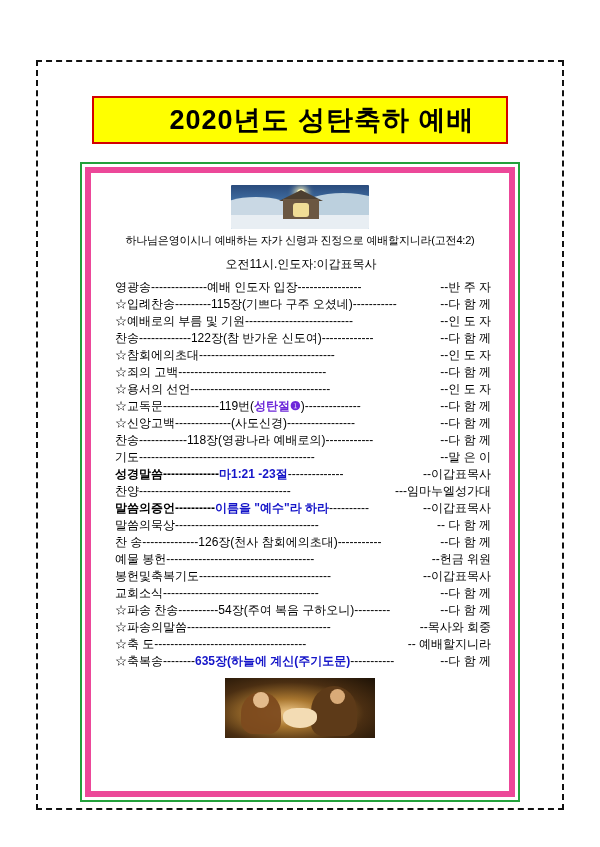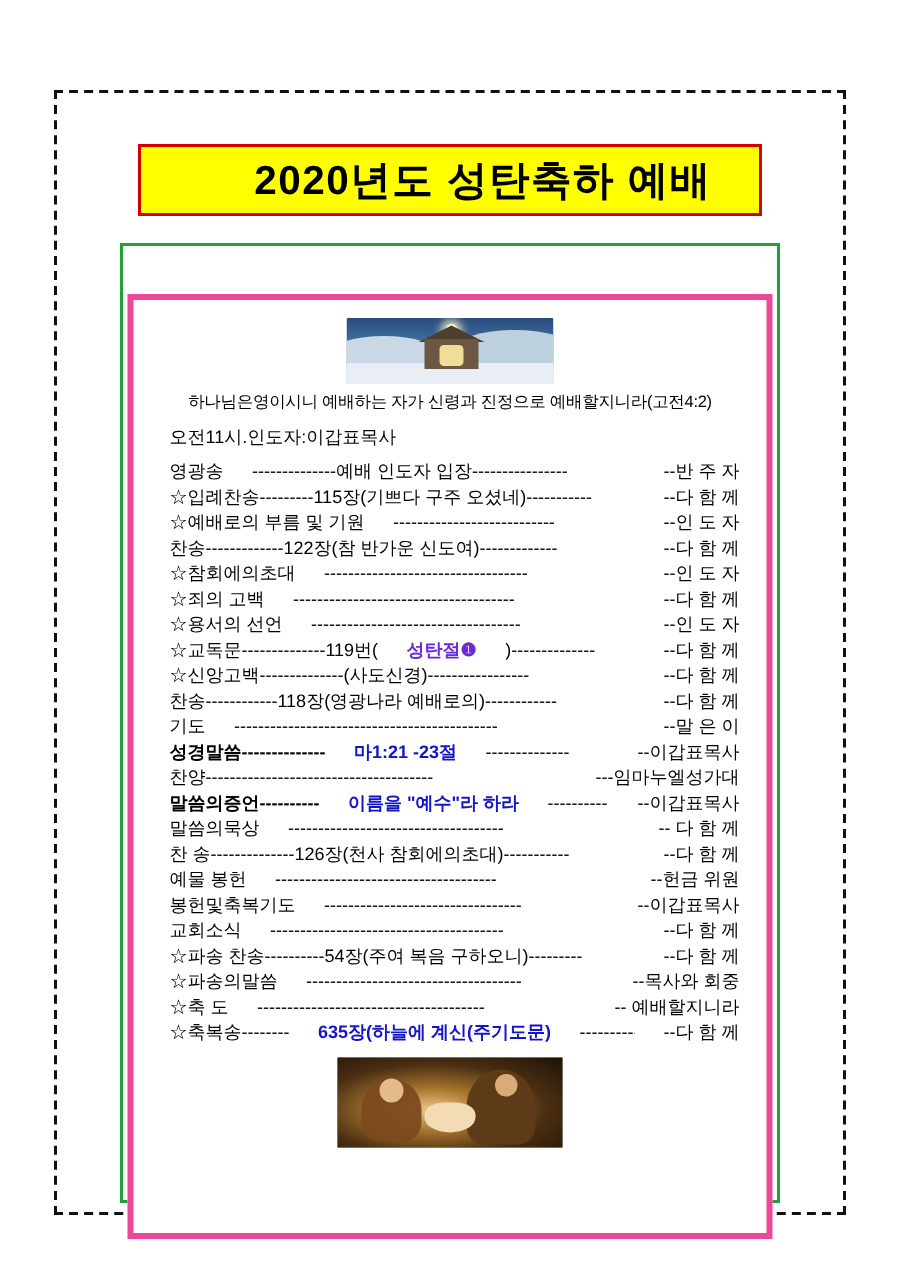--- a/index.html
+++ b/index.html
@@ -64,26 +64,25 @@
     top: 162px;
     width: 440px;
     height: 640px;
     border: 2px solid #22a13b;
     box-sizing: border-box;
     padding: 3px;
   }
   .green-frame-inner {
     width: 100%;
     height: 100%;
-    border: 4px solid #ec4899;
+    border: 6px solid #ec4899;
     box-sizing: border-box;
     position: relative;
     background: #fff;
     padding: 6px 14px;
-    margin-top: 29px;
   }
 
   
   .top-image {
     width: 138px;
     height: 44px;
     margin: 6px auto 4px auto;
     position: relative;
     overflow: hidden;
     border-radius: 1px;
@@ -128,38 +127,37 @@
   .verse {
     text-align: center;
     font-size: 11px;
     margin: 4px 0 8px 0;
     letter-spacing: -0.2px;
   }
 
   
   .time-row {
     display: flex;
-    justify-content: flex-start;
+    justify-content: center;
     font-size: 12px;
     padding: 0 8px 0 10px;
     margin-bottom: 6px;
   }
 
   
   .order-list {
     padding: 0 4px 0 10px;
   }
   .order-line {
     display: flex;
     align-items: baseline;
     font-size: 12px;
     line-height: 16px;
     height: 17px;
     white-space: nowrap;
-    gap: 19px;
   }
   .ol-left {
     flex: 0 0 auto;
   }
   .ol-mid {
     flex: 1 1 auto;
     overflow: hidden;
     text-align: left;
   }
   .ol-right {

